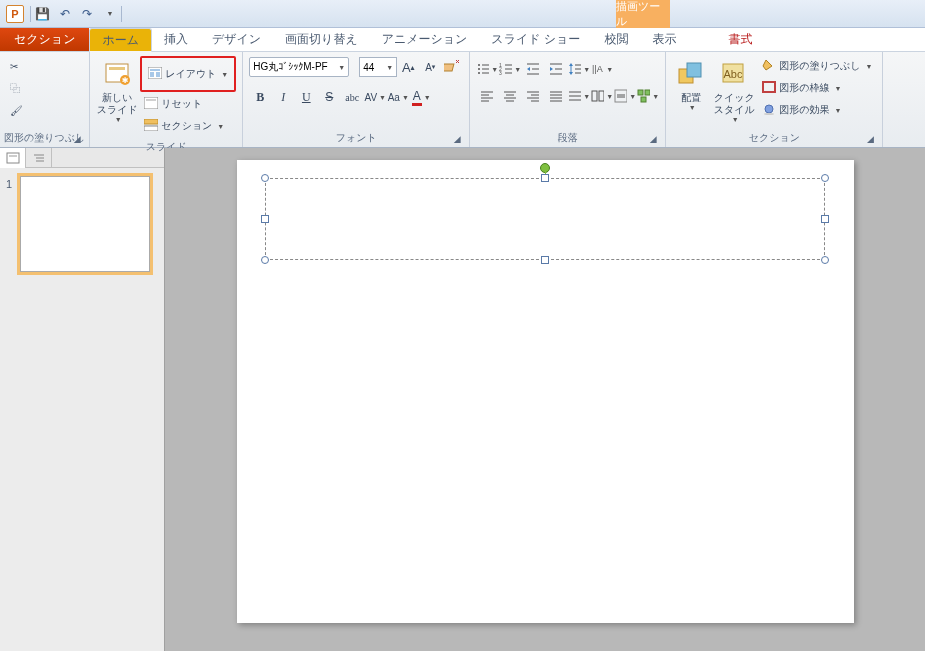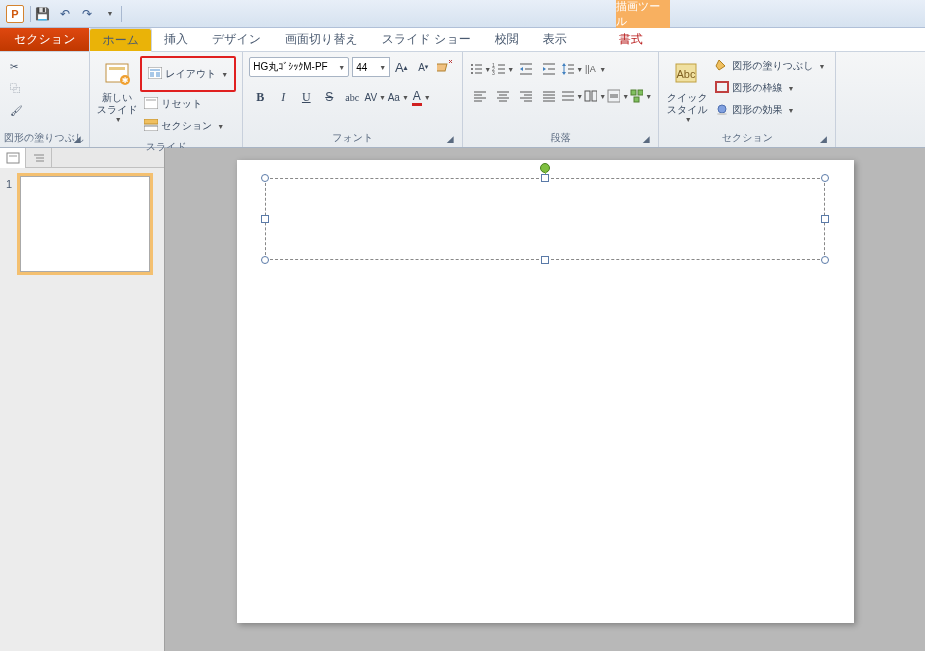--- a/index.html
+++ b/index.html
@@ -29,21 +29,21 @@
 .group-body { flex: 1; display: flex; gap: 2px; align-items: flex-start; padding: 2px; }
 
 .bigbtn { width: 42px; height: 70px; display: flex; flex-direction: column; align-items: center; justify-content: flex-start; padding-top: 2px; font-size: 10px; color: #3a4a60; cursor: pointer; }
 .bigbtn .icon-box { width: 32px; height: 32px; margin-bottom: 2px; display: flex; align-items: center; justify-content: center; }
 .bigbtn .label { text-align: center; line-height: 1.2; }
 .col { display: flex; flex-direction: column; gap: 2px; }
 .smallbtn { height: 20px; padding: 0 4px; font-size: 10px; color: #3a4a60; display: flex; align-items: center; gap: 3px; cursor: pointer; white-space: nowrap; }
 .highlight-red { border: 2px solid #e02020; border-radius: 2px; }
 
 .font-sel { width: 100px; height: 20px; background: #fff; border: 1px solid #a8b4c4; font-size: 10px; display: flex; align-items: center; padding: 0 3px; justify-content: space-between; }
-.size-sel { width: 38px; height: 20px; background: #fff; border: 1px solid #a8b4c4; font-size: 10px; display: flex; align-items: center; padding: 0 3px; justify-content: space-between; margin-left: 3px; }
+.size-sel { width: 38px; height: 20px; background: #fff; border: 1px solid #a8b4c4; font-size: 10px; display: flex; align-items: center; padding: 0 3px; justify-content: space-between; margin-left: 10px; }
 .fmt-row { display: flex; gap: 1px; margin-top: 2px; }
 .fmt-btn { width: 22px; height: 22px; display: flex; align-items: center; justify-content: center; font-size: 12px; color: #3a4a60; cursor: pointer; font-family: "Times New Roman", serif; }
 .fmt-btn.small { font-size: 10px; }
 .fmt-btn svg { display: block; }
 
 
 .workspace { display: flex; height: 503px; }
 .thumb-panel { width: 165px; background: #ececec; border-right: 1px solid #a0a0a0; display: flex; flex-direction: column; }
 .thumb-tabs { height: 20px; background: #e8e8e8; display: flex; border-bottom: 1px solid #c0c0c0; }
 .thumb-tab { width: 26px; height: 20px; display: flex; align-items: center; justify-content: center; border-right: 1px solid #c0c0c0; font-size: 11px; color: #666; cursor: pointer; }
@@ -87,20 +87,21 @@
   <div class="qat-sep"></div>
   <div class="context-tab">描画ツール</div>
 </div>
 
 <div class="tabs">
   <div class="file-tab">セクション</div>
   <div class="tab active">ホーム</div>
   <div class="tab">挿入</div>
   <div class="tab">デザイン</div>
   <div class="tab">画面切り替え</div>
+  <div class="tab">アニメーション</div>
   <div class="tab">スライド ショー</div>
   <div class="tab">校閲</div>
   <div class="tab">表示</div>
   <div class="tab context" style="margin-left:28px">書式</div>
 </div>
 
 <div class="ribbon">
 
   <div class="group">
     <div class="group-body">
@@ -340,20 +341,30 @@
             </svg>
             <span class="tri">▼</span>
           </div>
       </div>
     </div>
     <div class="group-label"><span>段落</span><span class="group-dialog">◢</span></div>
   </div>
 
   <div class="group" style="flex:0 0 auto;">
     <div class="group-body">
+      <div class="bigbtn" style="width:38px">
+        <div class="icon-box">
+            <svg width="28" height="26">
+              <rect x="2" y="8" width="14" height="14" fill="#f0c860" stroke="#c09030"></rect>
+              <rect x="10" y="2" width="14" height="14" fill="#80c0e0" stroke="#5090b0"></rect>
+            </svg>
+          </div>
+        <div class="label">配置</div>
+          <span class="tri">▼</span>
+      </div>
       <div class="bigbtn" style="width:44px">
         <div class="icon-box">
             <svg width="28" height="26">
               <rect x="3" y="3" width="20" height="18" fill="#f0e0a0" stroke="#c0a040"></rect>
               <text x="13" y="17" font-size="11" text-anchor="middle" fill="#806020">Abc</text>
             </svg>
           </div>
         <div class="label" style="white-space:pre-line">クイック
 スタイル</div>
           <span class="tri">▼</span>

